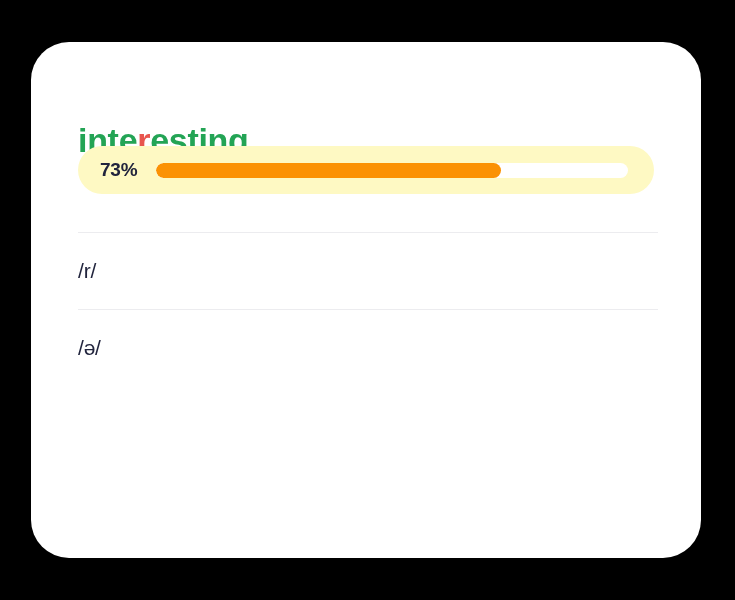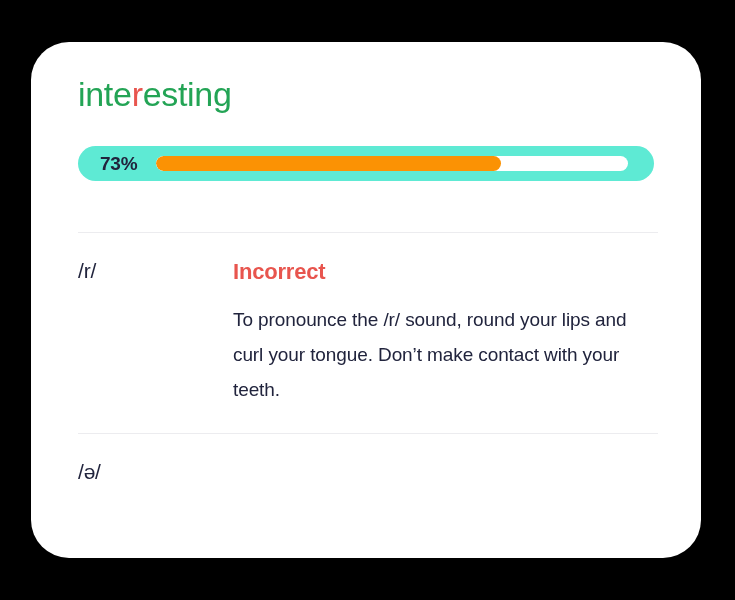--- a/index.html
+++ b/index.html
@@ -36,23 +36,24 @@
   .head-row {
     position: absolute;
     left: 47px;
     top: 33px;
     display: flex;
     align-items: baseline;
     white-space: nowrap;
   }
   .headword {
     font-size: 34px;
-    font-weight: normal;
+    font-weight: bold;
     letter-spacing: -0.3px;
     color: #23a455;
+    margin-top: 46px;
   }
   .headword .err {
     color: #e8554e;
   }
   .ipa {
     margin-left: 22px;
     font-size: 30px;
     font-weight: normal;
     color: #23a455;
     letter-spacing: 0px;
@@ -63,22 +64,22 @@
   .ipa .err {
     color: #e8554e;
   }
 
   
   .progress-pill {
     position: absolute;
     left: 47px;
     top: 104px;
     width: 576px;
-    height: 35px;
-    background: #5eead4;
+    height: 48px;
+    background: #fef9c3;
     border-radius: 25px;
     display: flex;
     align-items: center;
     box-sizing: border-box;
   }
   .progress-value {
     margin-left: 22px;
     font-size: 19px;
     font-weight: bold;
     color: #21243d;
@@ -180,24 +181,20 @@
 
     <div class="table">
 
 
       <div class="divider"></div>
 
       <div class="t-row">
         <div class="col-sound">
           <div class="sound-label">/r/</div>
         </div>
-        <div class="col-said">
-          <div class="verdict bad">Incorrect</div>
-          <div class="tip">To pronounce the /r/ sound, round your lips and curl your tongue. Don’t make contact with your teeth.</div>
-        </div>
       </div>
 
       <div class="divider"></div>
 
       <div class="t-row">
         <div class="col-sound">
           <div class="sound-label">/ə/</div>
         </div>
       </div>
 

